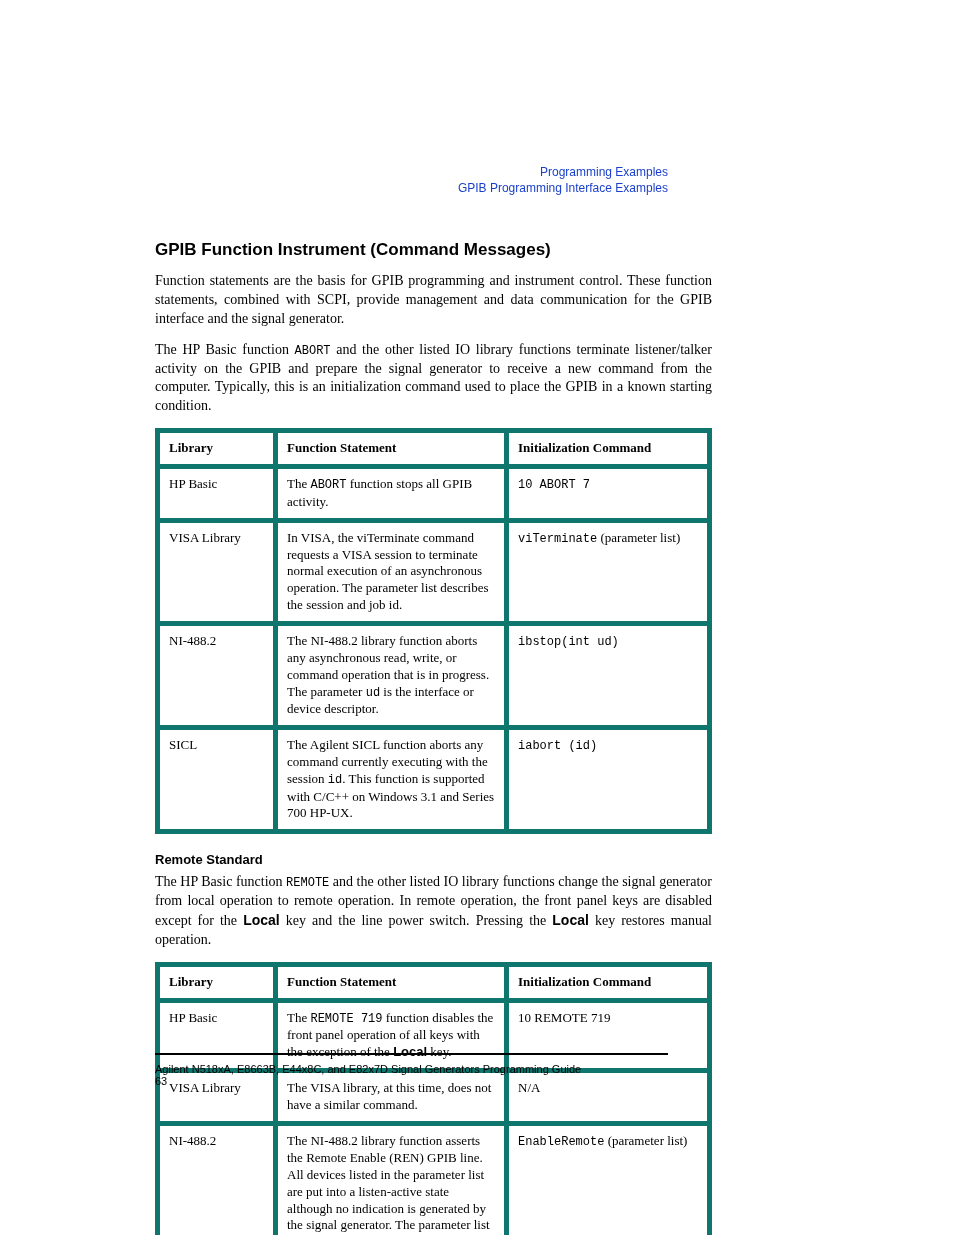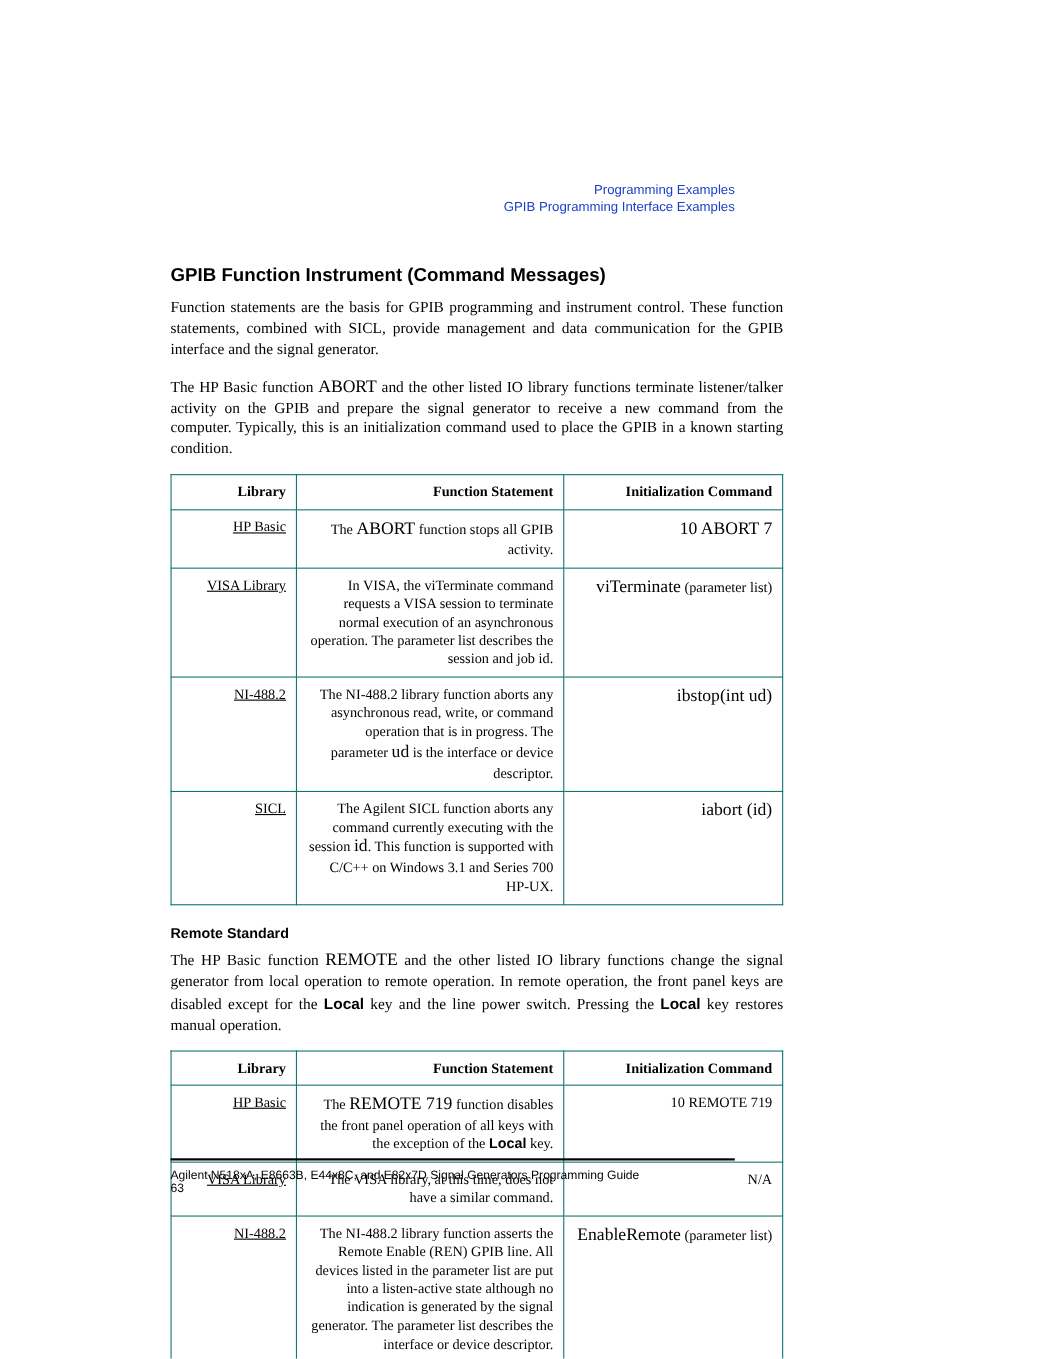--- a/index.html
+++ b/index.html
@@ -39,41 +39,41 @@
     line-height: 1.35;
     margin: 0 0 12px 0;
     text-align: justify;
   }
   h3.subhead {
     font-family: Arial, Helvetica, sans-serif;
     font-weight: bold;
     font-size: 13px;
     margin: 18px 0 6px 0;
   }
-  .code { font-family: Liberation Serif, serif; font-size: 16px; }
+  .code { font-family: Liberation Mono, monospace; font-size: 12px; }
   .bold-sans { font-family: Arial, Helvetica, sans-serif; font-weight: bold; }
   table.func {
     width: 100%;
     border-collapse: collapse;
     margin: 10px 0 8px 0;
     font-size: 13px;
   }
   table.func th, table.func td {
-    border: 1px solid #0f766e;
+    border: 5px solid #0f766e;
     padding: 7px 9px 7px 9px;
-    text-align: right;
+    text-align: left;
     vertical-align: top;
     line-height: 1.3;
   }
   table.func th {
     font-family: Georgia, 'Times New Roman', serif;
     font-weight: bold;
     font-size: 13px;
   }
-  table.func td:nth-child(1) { width: 95px; text-decoration: underline; }
+  table.func td:nth-child(1) { width: 95px; }
   table.func td:nth-child(3) { width: 180px; }
   .footer {
     position: absolute;
     left: 155px;
     right: 112px;
     bottom: 148px;
     border-top: 2px solid #000;
     padding-top: 8px;
     font-family: Arial, Helvetica, sans-serif;
     font-size: 11px;
@@ -87,21 +87,21 @@
 
 <div class="page">
 
   <div class="header-right">
     <div>Programming Examples</div>
     <div>GPIB Programming Interface Examples</div>
   </div>
 
   <h2 class="section-title">GPIB Function Instrument (Command Messages)</h2>
 
-  <p class="body">Function statements are the basis for GPIB programming and instrument control. These function statements, combined with SICL, provide management and data communication for the GPIB interface and the signal generator.</p>
+  <p class="body">Function statements are the basis for GPIB programming and instrument control. These function statements, combined with SCPI, provide management and data communication for the GPIB interface and the signal generator.</p>
 
   <p class="body">
     <span>The HP Basic function </span><span class="code">ABORT</span><span> and the other listed IO library functions terminate listener/talker activity on the GPIB and prepare the signal generator to receive a new command from the computer. Typically, this is an initialization command used to place the GPIB in a known starting condition.</span>
   </p>
 
   <table class="func">
     <thead>
       <tr>
         <th>Library</th>
         <th>Function Statement</th>

